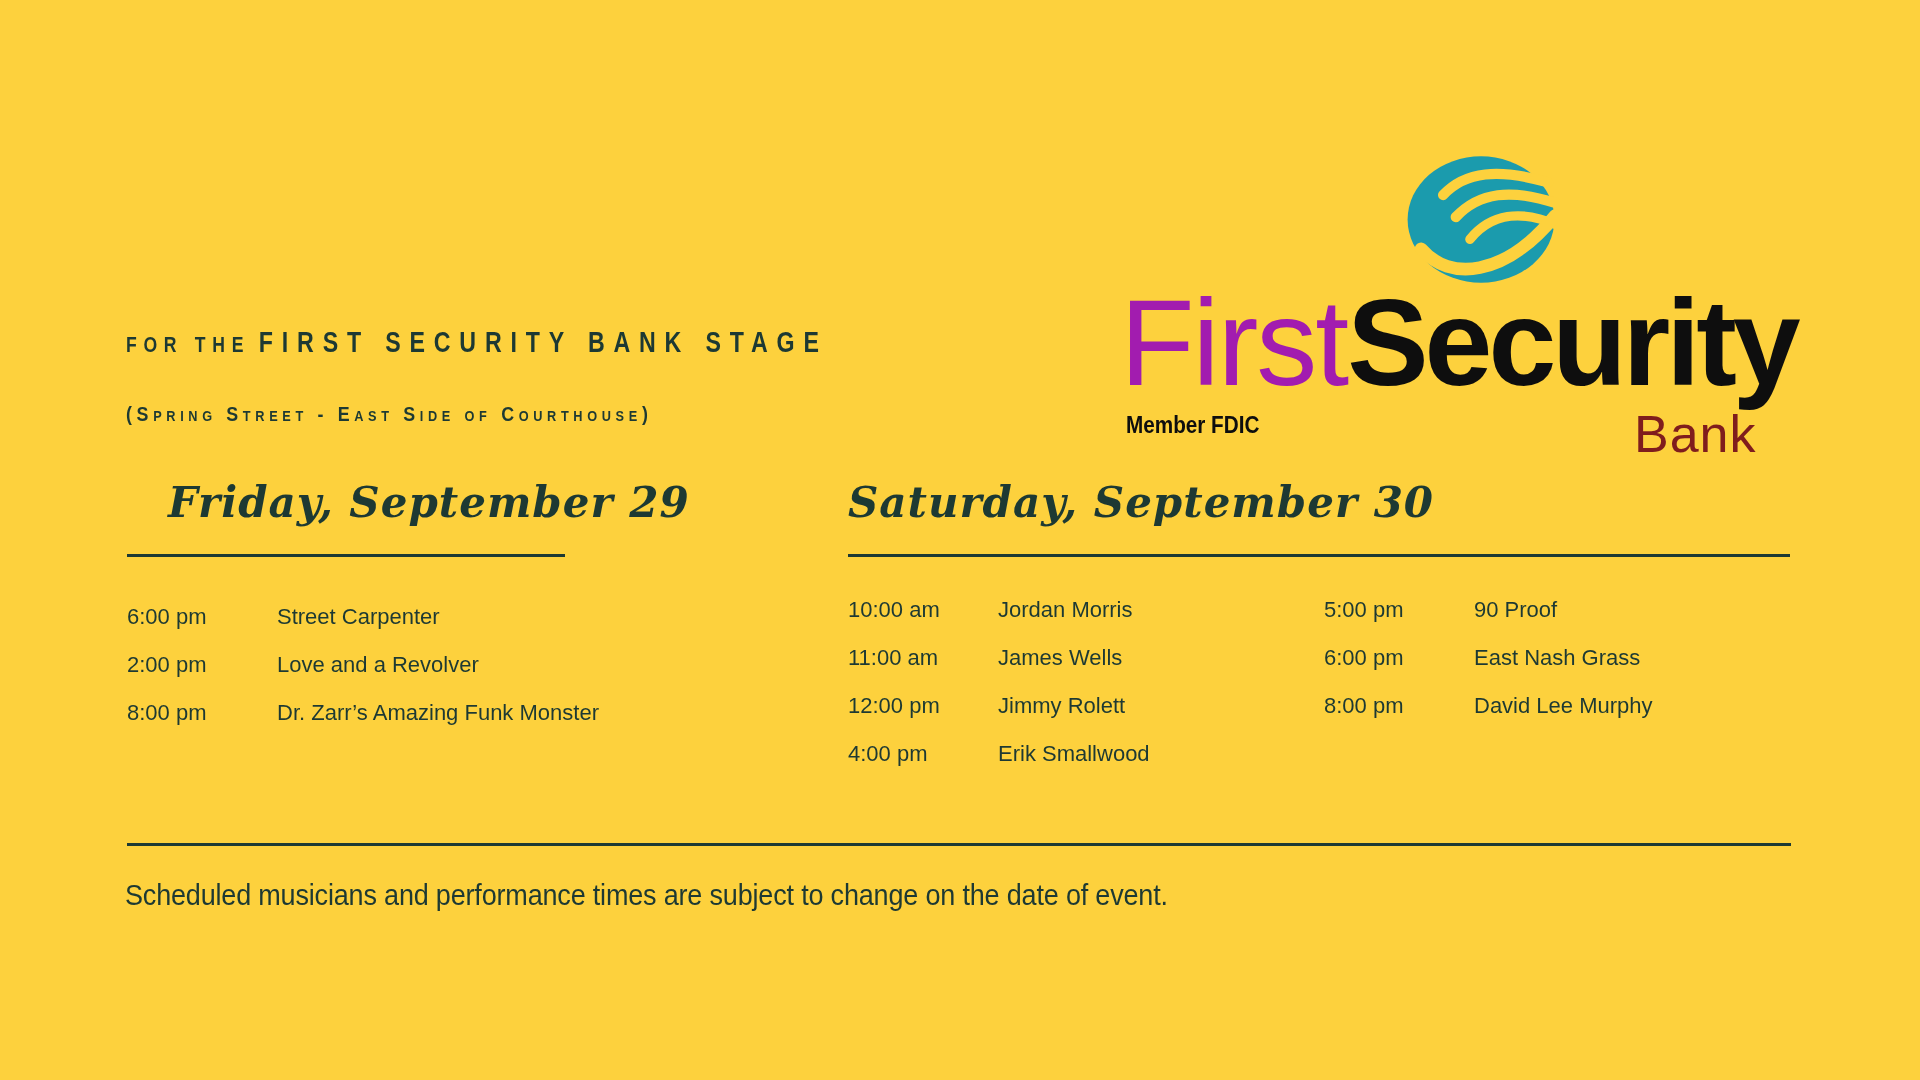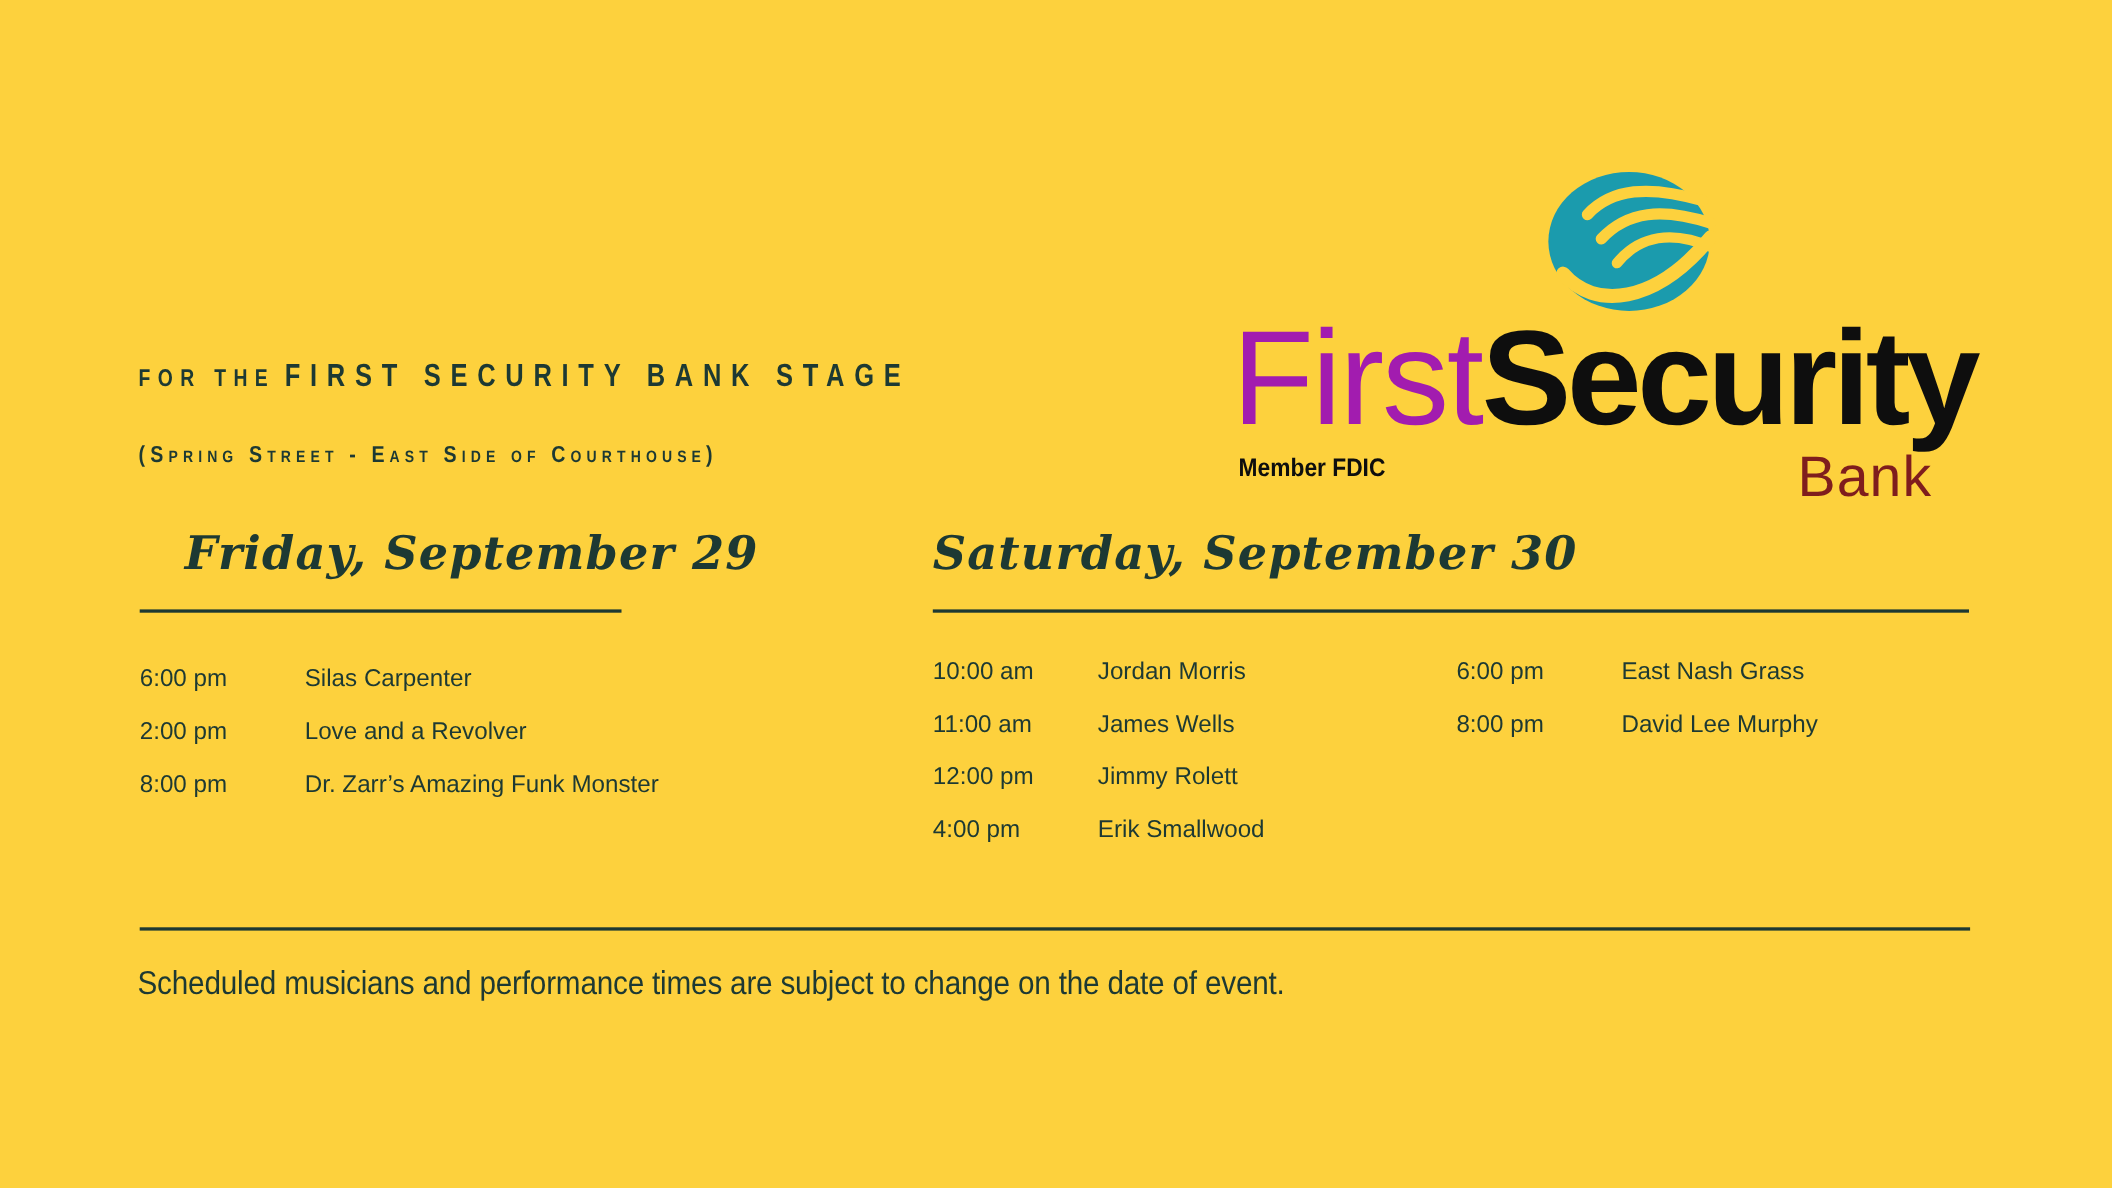--- a/index.html
+++ b/index.html
@@ -199,21 +199,21 @@
   </div>
   <div class="member-fdic">Member FDIC</div>
   <div class="bank-word">Bank</div>
 
   <h2 class="day-heading friday-heading">Friday, September 29</h2>
   <hr class="day-rule friday-rule">
 
   <div class="events friday-events">
     <div class="event-row">
       <span class="time">6:00 pm</span>
-      <span class="artist">Silas Carpenter</span>
+      <span class="artist">Street Carpenter</span>
     </div>
     <div class="event-row">
       <span class="time">2:00 pm</span>
       <span class="artist">Love and a Revolver</span>
     </div>
     <div class="event-row">
       <span class="time">8:00 pm</span>
       <span class="artist">Dr. Zarr’s Amazing Funk Monster</span>
     </div>
   </div>
@@ -235,20 +235,24 @@
       <span class="artist">Jimmy Rolett</span>
     </div>
     <div class="event-row">
       <span class="time">4:00 pm</span>
       <span class="artist">Erik Smallwood</span>
     </div>
   </div>
 
   <div class="events saturday-col2">
     <div class="event-row">
+      <span class="time">5:00 pm</span>
+      <span class="artist">90 Proof</span>
+    </div>
+    <div class="event-row">
       <span class="time">6:00 pm</span>
       <span class="artist">East Nash Grass</span>
     </div>
     <div class="event-row">
       <span class="time">8:00 pm</span>
       <span class="artist">David Lee Murphy</span>
     </div>
   </div>
 
   <hr class="day-rule footer-rule">

